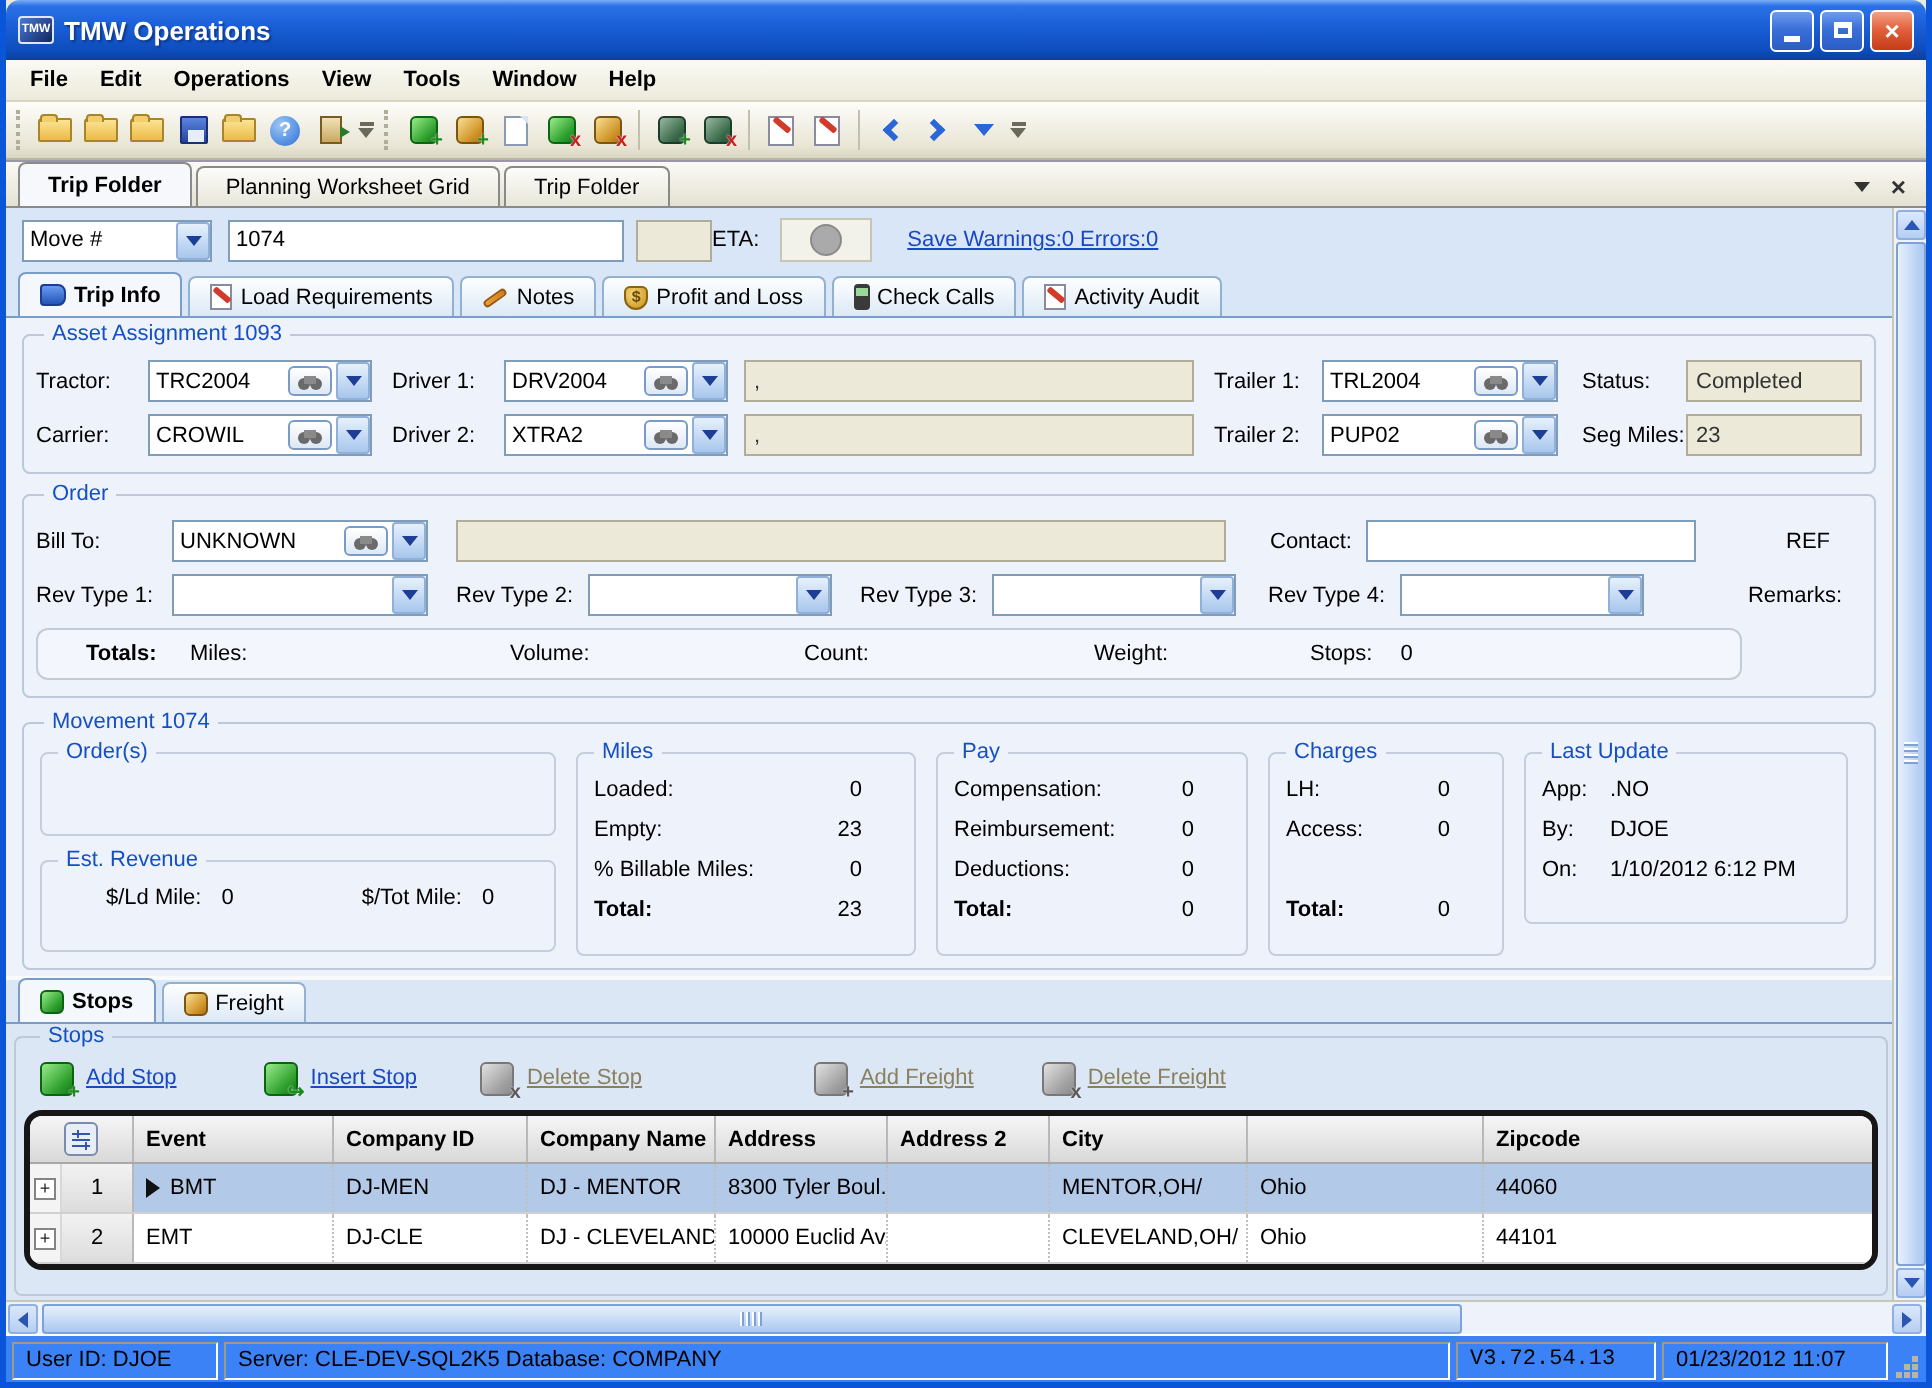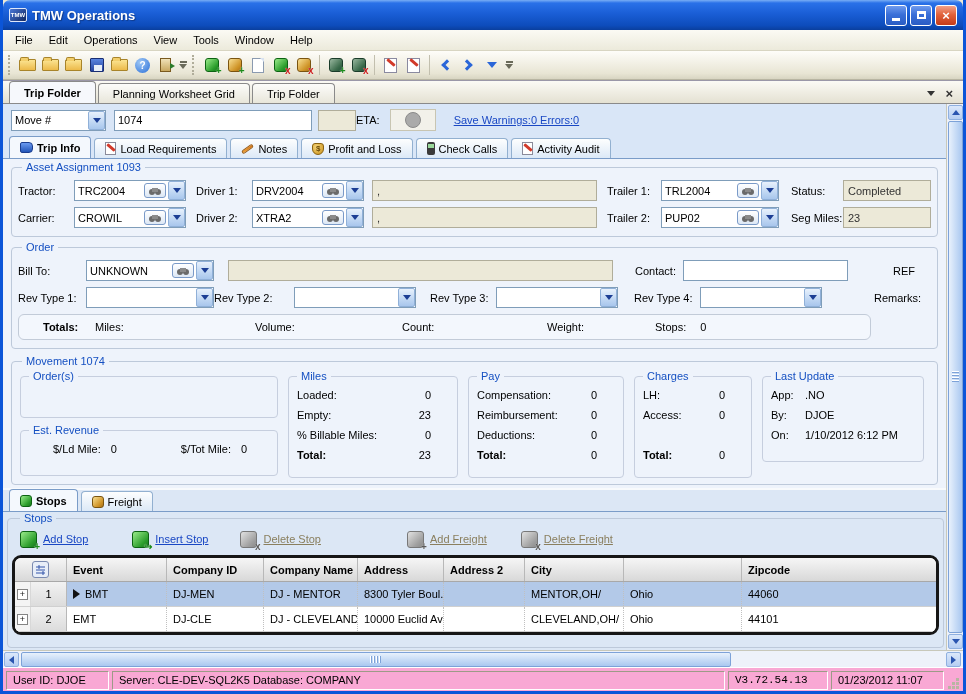--- a/index.html
+++ b/index.html
@@ -19,21 +19,21 @@
   .title-text { color:#fff; font-size:13px; font-weight:bold; text-shadow:1px 1px 1px #103a8a; flex:1; }
   .tb-btn { width:22px; height:21px; margin-left:3px; border:1px solid #fff; border-radius:3px;
     display:flex; align-items:center; justify-content:center; color:#fff; font-weight:bold; font-size:13px; line-height:1; }
   .tb-min,.tb-max { background:linear-gradient(180deg,#6f9bee,#3a6fd8 45%,#2a5cc4); }
   .tb-close { background:linear-gradient(180deg,#f2a188,#e1623c 45%,#c43b18); }
   .tb-min span { display:block; width:8px; height:3px; background:#fff; margin-top:9px; }
   .tb-max span { display:block; width:9px; height:8px; border:2px solid #fff; border-top-width:3px; }
 
   
   .menubar { height:21px; flex:0 0 21px; display:flex; align-items:center; background:linear-gradient(180deg,#fbfaf4,#eceadb); border-bottom:1px solid #d8d5c2; padding-left:4px; }
-  .menu-item { padding:2px 8px; }
+  .menu-item { padding:2px 8px;font-weight:bold; }
   .toolbar { height:29px; flex:0 0 29px; display:flex; align-items:center; background:linear-gradient(180deg,#fefdf9,#e8e5d4 80%,#d8d5c2); border-bottom:1px solid #b8b5a2; padding-left:2px; }
   .tgrip { width:5px; height:20px; margin:0 3px; border-left:2px dotted #b0ad9a; }
   .tsep { width:1px; height:20px; background:#c2bfae; margin:0 4px; }
   .tbtn { width:23px; height:23px; display:flex; align-items:center; justify-content:center; border-radius:2px; position:relative; }
   .overflow { width:12px; height:23px; display:flex; flex-direction:column; align-items:center; justify-content:center; gap:1px; }
   .overflow .bar { width:7px; height:2px; background:#6a6a5a; }
   .tri-d { width:0; height:0; border-left:4px solid transparent; border-right:4px solid transparent; border-top:5px solid #6a6a5a; }
   .tri-d.blue { border-top-color:#2a66d8; border-left-width:5px; border-right-width:5px; border-top-width:6px; }
   .chev { width:8px; height:8px; border-left:3px solid #2a66d8; border-bottom:3px solid #2a66d8; }
   .chev.left  { transform:rotate(45deg); margin-left:3px; }
@@ -156,21 +156,21 @@
   .vthumb { position:absolute; left:1px; width:15px; top:17px; bottom:17px; border:1px solid #7da2d8; border-radius:2px; background:linear-gradient(90deg,#e8f1fc,#c2d8f5 60%,#aac8f0); display:flex; flex-direction:column; align-items:center; justify-content:center; gap:2px; }
   .vthumb i { display:block; width:7px; height:1px; background:#7da2d8; box-shadow:0 -1px 0 #fff; }
 
   .hscroll { flex:0 0 17px; position:relative; background:#eef2fa; border-top:1px solid #c8c8ba; }
   .hscroll .left { left:1px; top:1px; }
   .hscroll .right { left:auto; right:2px; top:1px; }
   .hthumb { position:absolute; top:1px; left:18px; width:710px; height:15px; border:1px solid #7da2d8; border-radius:2px; background:linear-gradient(180deg,#e8f1fc,#c2d8f5 60%,#aac8f0); display:flex; align-items:center; justify-content:center; gap:2px; }
   .hthumb i { display:block; width:1px; height:7px; background:#7da2d8; box-shadow:-1px 0 0 #fff; }
 
   
-  .statusbar { flex:0 0 25px; background:#f9a8d4; border-top:1px solid #fff; display:flex; align-items:center; padding:2px 3px; gap:3px; }
+  .statusbar { flex:0 0 25px; background:#3b82f6; border-top:1px solid #fff; display:flex; align-items:center; padding:2px 3px; gap:3px; }
   .spanel { height:19px; display:flex; align-items:center; padding:0 6px; border:1px solid; border-color:#9d9a87 #fff #fff #9d9a87; }
   .sp-user { width:103px; }
   .sp-server { flex:1; }
   .sp-ver { width:100px;font-family:Liberation Mono, monospace; }
   .sp-date { width:113px; }
   .grip { width:13px; height:13px; align-self:flex-end; position:relative; }
   .grip::after { content:""; position:absolute; right:1px; bottom:1px; width:3px; height:3px; background:#b8b5a2;
     box-shadow:-4px 0 0 #b8b5a2,-8px 0 0 #b8b5a2,0 -4px 0 #b8b5a2,-4px -4px 0 #b8b5a2,0 -8px 0 #b8b5a2; }
 
   
@@ -480,21 +480,21 @@
               <span class="flabel" style="margin-left:auto; margin-right:16px;">REF</span>
             </div>
             <div class="frow">
               <span class="flabel" style="width:68px;">Rev Type 1:</span>
               <div class="field" style="width:128px;">
                 <input style="">
                 <span class="ddbtn">
                     <span class="tri"></span>
                   </span>
               </div>
-              <span class="flabel" style="width:80px; ">Rev Type 2:</span>
+              <span class="flabel" style="width:66px; margin-left:14px;">Rev Type 2:</span>
               <div class="field" style="width:122px;">
                 <input style="">
                 <span class="ddbtn">
                     <span class="tri"></span>
                   </span>
               </div>
               <span class="flabel" style="width:66px; margin-left:14px;">Rev Type 3:</span>
               <div class="field" style="width:122px;">
                 <input style="">
                 <span class="ddbtn">

